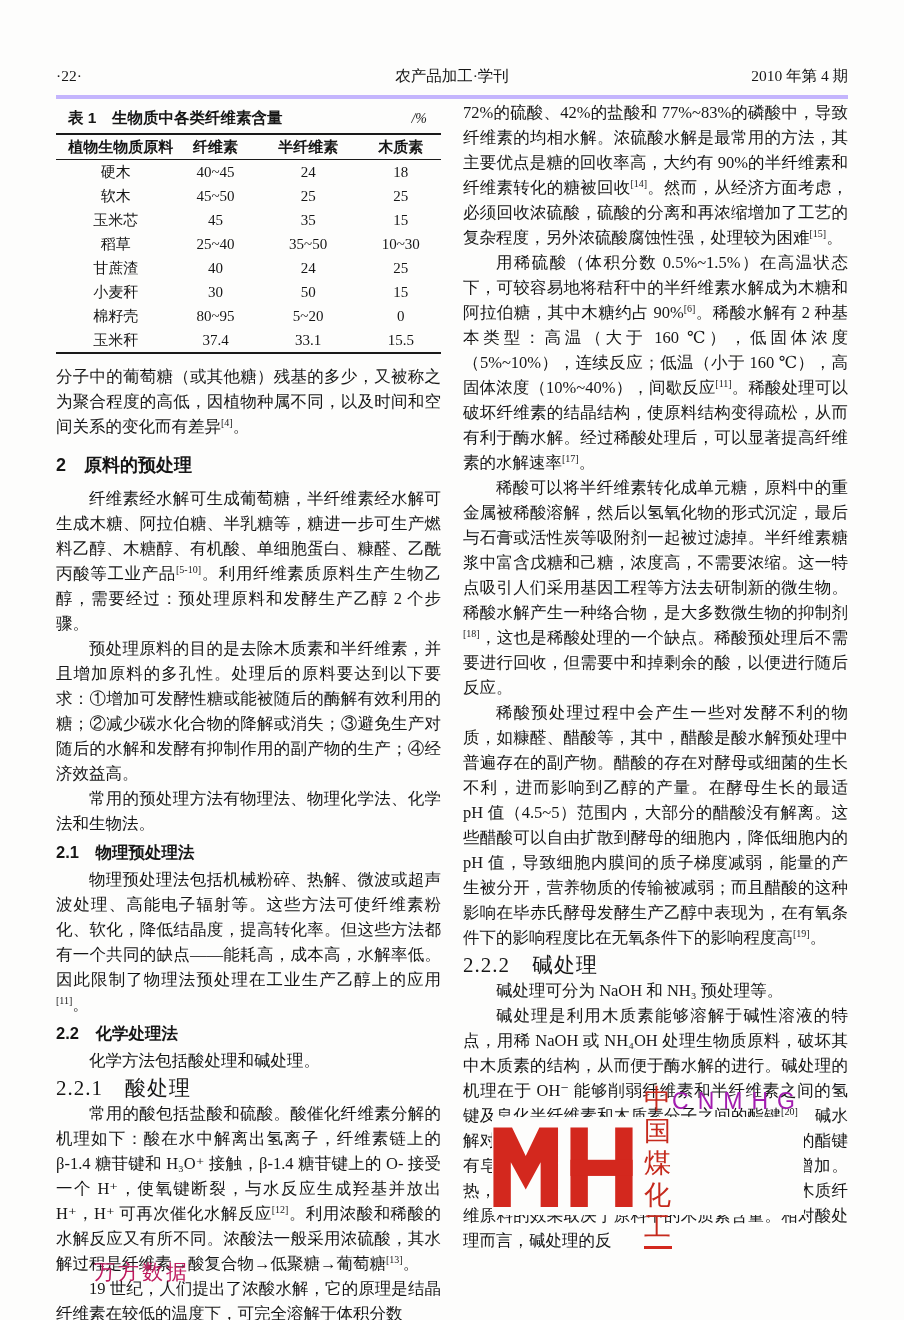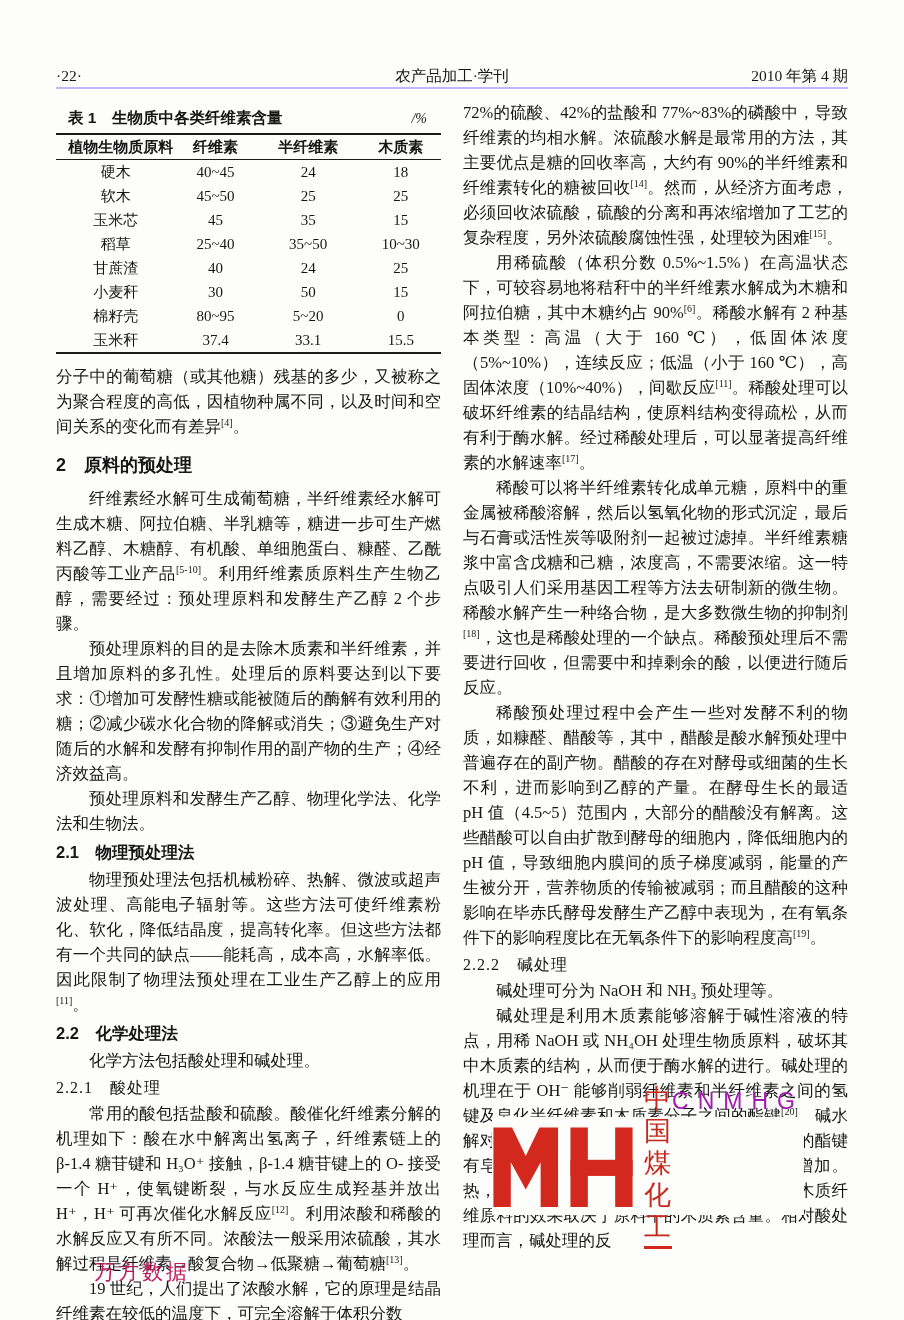--- a/index.html
+++ b/index.html
@@ -5,21 +5,21 @@
   html,body { margin:0; padding:0; background:#e8e8e8; }
   .page {
     position:relative; width:904px; height:1320px; margin:0 auto;
     background:#fdfdfc; color:#161616; overflow:hidden;
     font-family:"Liberation Serif","DejaVu Serif",serif;
   }
   
   .runhead {
     position:absolute; left:56px; right:56px; top:66px;
     display:flex; justify-content:space-between; align-items:baseline;
-    font-size:15.5px; border-bottom:2px solid #c4b5fd; 
+    font-size:15.5px; border-bottom:4px solid #c4b5fd; padding-bottom:8px;
   }
   .runhead .mid { position:absolute; left:0; right:0; text-align:center; }
   
   .columns {
     position:absolute; left:56px; top:100px; width:792px;
     display:flex; gap:22px;
   }
   .col { width:385px; font-size:16.5px; line-height:25px; text-align:justify; }
   .col p { margin:0; text-indent:2em; }
   .col p.noindent { text-indent:0; }
@@ -46,21 +46,21 @@
   
   .h-sec {
     font-family:"Liberation Sans","DejaVu Sans",sans-serif;
     font-size:18px; font-weight:bold; margin:14px 0 9px; text-indent:0; line-height:24px;
   }
   .h-sub {
     font-family:"Liberation Sans","DejaVu Sans",sans-serif;
     font-size:16.5px; font-weight:bold; margin:5px 0 3px; text-indent:0; line-height:23px;
   }
   .h-sub3 {
-    font-size:16px; font-weight:normal; letter-spacing:1px;
+    font-size:21px; font-weight:normal; letter-spacing:1px;
     margin:4px 0 2px; text-indent:0; line-height:22px;
   }
   sup { font-size:10px; line-height:0; }
   
   .watermark {
     position:absolute; left:492px; top:1117px; width:312px; height:98px;
     background:#fdfdfc; display:flex; align-items:center; gap:10px; z-index:5;
   }
   .wm-logo { flex:0 0 auto; }
   .wm-right { display:flex; flex-direction:row; }
@@ -156,21 +156,21 @@
               <td>33.1</td>
               <td>15.5</td>
             </tr>
           </tbody>
       </table>
 
       <p class="noindent">分子中的葡萄糖（或其他糖）残基的多少，又被称之为聚合程度的高低，因植物种属不同，以及时间和空间关系的变化而有差异<sup>[4]</sup>。</p>
       <div class="h-sec">2　原料的预处理</div>
       <p>纤维素经水解可生成葡萄糖，半纤维素经水解可生成木糖、阿拉伯糖、半乳糖等，糖进一步可生产燃料乙醇、木糖醇、有机酸、单细胞蛋白、糠醛、乙酰丙酸等工业产品<sup>[5-10]</sup>。利用纤维素质原料生产生物乙醇，需要经过：预处理原料和发酵生产乙醇 2 个步骤。</p>
       <p>预处理原料的目的是去除木质素和半纤维素，并且增加原料的多孔性。处理后的原料要达到以下要求：①增加可发酵性糖或能被随后的酶解有效利用的糖；②减少碳水化合物的降解或消失；③避免生产对随后的水解和发酵有抑制作用的副产物的生产；④经济效益高。</p>
-      <p>预处理原料和发酵生产乙醇、物理化学法、化学法和生物法。</p>
+      <p>常用的预处理方法有物理法、物理化学法、化学法和生物法。</p>
       <div class="h-sub">2.1　物理预处理法</div>
       <p>物理预处理法包括机械粉碎、热解、微波或超声波处理、高能电子辐射等。这些方法可使纤维素粉化、软化，降低结晶度，提高转化率。但这些方法都有一个共同的缺点——能耗高，成本高，水解率低。因此限制了物理法预处理在工业生产乙醇上的应用<sup>[11]</sup>。</p>
       <div class="h-sub">2.2　化学处理法</div>
       <p>化学方法包括酸处理和碱处理。</p>
       <div class="h-sub3">2.2.1　酸处理</div>
       <p>常用的酸包括盐酸和硫酸。酸催化纤维素分解的机理如下：酸在水中解离出氢离子，纤维素链上的 β-1.4 糖苷键和 H₃O⁺ 接触，β-1.4 糖苷键上的 O- 接受一个 H⁺，使氧键断裂，与水反应生成羟基并放出 H⁺，H⁺ 可再次催化水解反应<sup>[12]</sup>。利用浓酸和稀酸的水解反应又有所不同。浓酸法一般采用浓硫酸，其水解过程是纤维素→酸复合物→低聚糖→葡萄糖<sup>[13]</sup>。</p>
       <p>19 世纪，人们提出了浓酸水解，它的原理是结晶纤维素在较低的温度下，可完全溶解于体积分数</p>
     </div>
 
     <div class="col">

